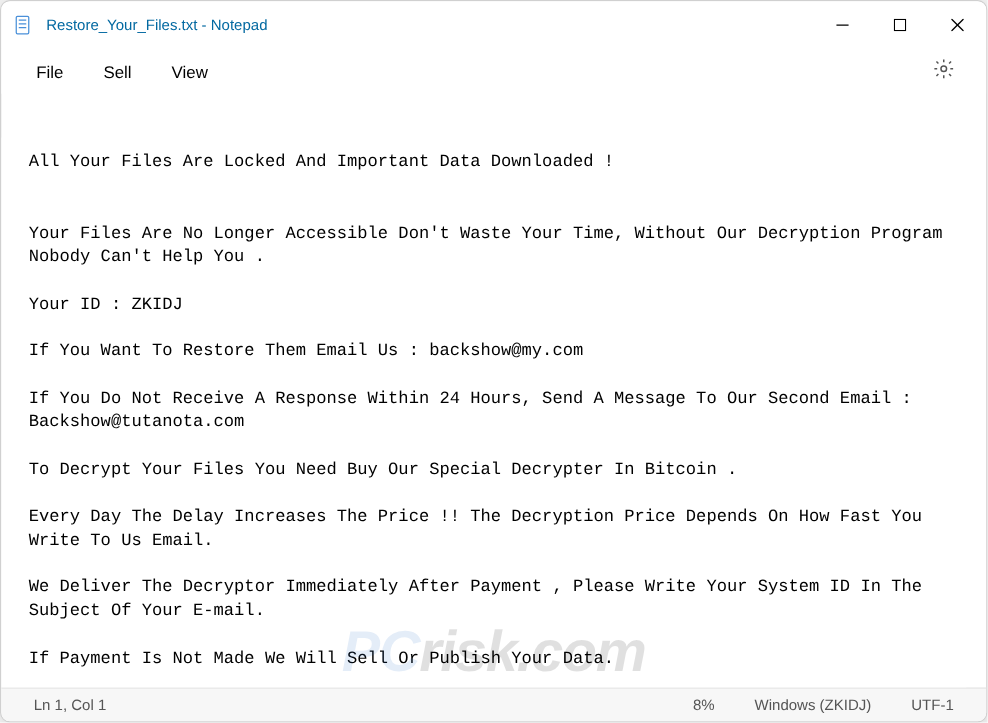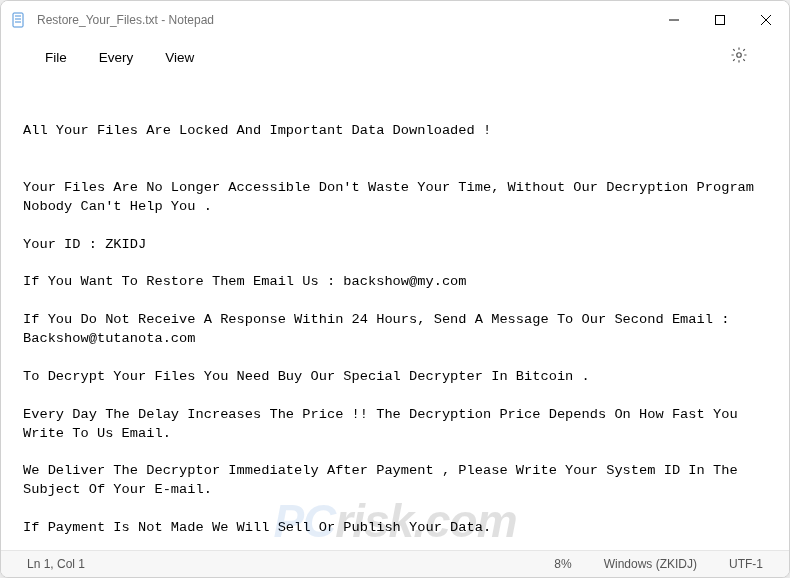--- a/index.html
+++ b/index.html
@@ -32,39 +32,39 @@
 .app-icon {
   width: 16px;
   height: 16px;
   margin-right: 10px;
   display: flex;
   align-items: center;
   justify-content: center;
 }
 .title-text {
   font-size: 12px;
-  color: #737373;
+  color: #0369a1;
   flex: 0 0 auto;
 }
 .title-spacer { flex: 1; }
 .win-controls { display: flex; }
 .win-btn {
   width: 46px;
   height: 38px;
   display: flex;
   align-items: center;
   justify-content: center;
   color: #000;
 }
 .win-btn svg { stroke: #000; }
 .menubar {
   height: 36px;
   display: flex;
   align-items: center;
-  padding: 0 28px;
+  padding: 0 12px;
   background: #ffffff;
 }
 .menu-item {
   padding: 6px 16px;
   font-size: 13.5px;
   color: #000;
 }
 .menu-spacer { flex: 1; }
 .gear {
   width: 32px;
@@ -167,21 +167,21 @@
         <svg width="10" height="10" viewBox="0 0 10 10">
             <line x1="0" y1="0" x2="10" y2="10" stroke-width="1"></line>
             <line x1="10" y1="0" x2="0" y2="10" stroke-width="1"></line>
           </svg>
       </div>
     </div>
   </div>
 
   <div class="menubar">
     <div class="menu-item">File</div>
-    <div class="menu-item">Every</div>
+    <div class="menu-item">Sell</div>
     <div class="menu-item">View</div>
     <span class="menu-spacer"></span>
     <div class="gear">
       <span>
         <svg width="18" height="18" viewBox="0 0 24 24" fill="none" stroke="#555" stroke-width="1.6">
           <circle cx="12" cy="12" r="3"></circle>
           <path d="M12 2v3M12 19v3M4.2 4.2l2.1 2.1M17.7 17.7l2.1 2.1M2 12h3M19 12h3M4.2 19.8l2.1-2.1M17.7 6.3l2.1-2.1"></path>
         </svg>
       </span>
     </div>

